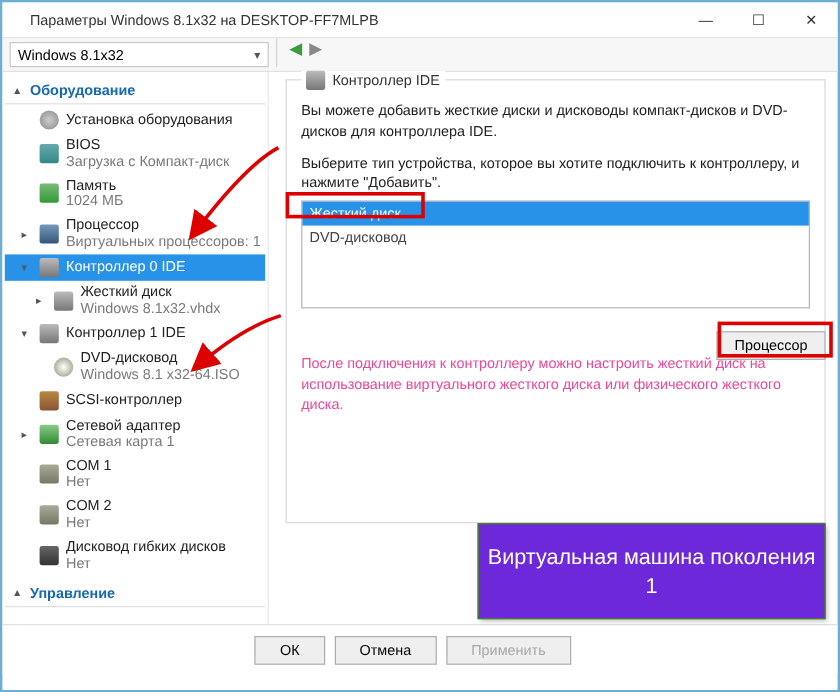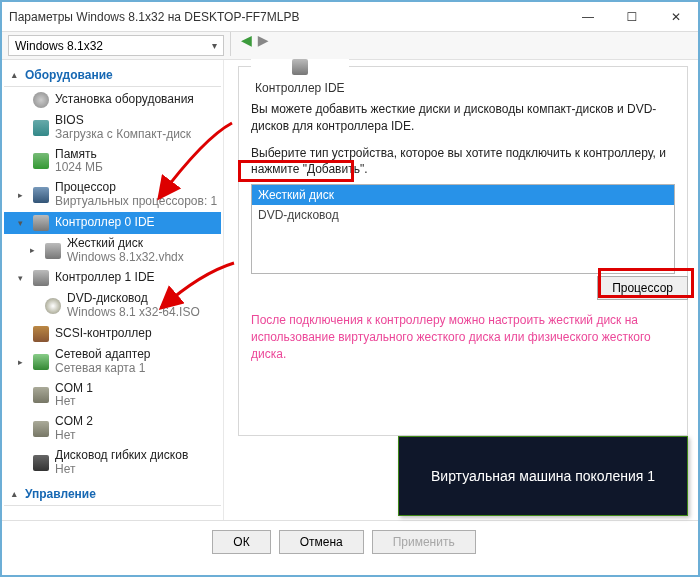--- a/index.html
+++ b/index.html
@@ -1,17 +1,17 @@
 <!DOCTYPE html>
 <html><head>
 <meta charset="utf-8">
 <style>
 * { box-sizing: border-box; margin: 0; padding: 0; font-family: "Segoe UI", Tahoma, sans-serif; font-size: 12px; }
 body { background:#fff; width:700px; height:577px; overflow:hidden; border:2px solid #6caed6; }
-.titlebar { display:flex; align-items:center; justify-content:space-between; height:30px; padding-left:7px; background:#fff; border-bottom:1px solid #ddd;}
+.titlebar { display:flex; align-items:center; justify-content:space-between; height:30px; padding-left:23px; background:#fff; border-bottom:1px solid #ddd;}
 .titlebar .title { color:#333; }
 .winbtns { display:flex; }
 .winbtn { width:44px; height:30px; display:flex; align-items:center; justify-content:center; color:#333; }
 .toolbar { display:flex; height:28px; border-bottom:1px solid #e1e1e1; background:#f7f7f7; }
 .vm-name { border:1px solid #c8c8c8; background:#fff; margin:3px 6px; padding:2px 6px; width:216px; display:flex; align-items:center; justify-content:space-between;}
 .vm-name .chev { font-size:10px; color:#555; }
 .divider-v { width:1px; height:24px; background:#d4d4d4; }
 .nav-arrows { display:flex; gap:6px; padding:0 10px; }
 .nav-arrow { color:#888; font-size:14px; }
 .nav-arrow.active { color:#3c9b3c; }
@@ -19,30 +19,30 @@
 .left { width:222px; border-right:1px solid #e8e8e8; background:#fff; overflow:auto; padding:4px 2px; }
 .section-hdr { color:#1768b3; font-weight:600; padding:4px 8px; border-bottom:1px solid #e0e0e0; margin-bottom:2px; display:flex; align-items:center; gap:4px;}
 .node { display:flex; align-items:center; padding:3px 0 3px 14px; gap:6px; color:#222; line-height:1.15;}
 .node .sub { color:#7a7a7a; display:block; padding-left:0; }
 .node.lvl2 { padding-left:26px; }
 .node.sel { background:#2892e8; color:#fff; }
 .exp { width:9px; color:#555; font-size:9px; }
 .ic { width:16px; height:16px; display:flex; align-items:center; justify-content:center; font-size:12px; }
 .right { flex:1; padding:6px 10px 0 14px; position:relative; }
 .fieldset { border:1px solid #d7d7d7; padding:8px 12px 12px 12px; height:370px; }
-.legend { position:relative; top:-16px; background:#fff; display:inline-flex; align-items:center; gap:6px; padding:0 4px; color:#333;flex-direction:column;}
+.legend { position:relative; top:-16px; background:#fff; display:inline-flex; align-items:center; gap:6px; padding:0 4px; color:#333;}
 .desc { color:#222; margin-top:-10px; line-height:1.4;}
 .desc2 { color:#222; margin-top:10px; line-height:1.4;}
 .listbox { border:1px solid #b5b5b5; margin-top:6px; background:#fff; height:90px;}
 .listitem { padding:3px 6px; color:#444;}
 .listitem.sel { background:#2892e8; color:#fff; }
 .red-box { border:3px solid #d00; position:absolute; }
 .add-btn { position:absolute; right:10px; top:216px; padding:4px 14px; border:1px solid #adadad; background:#efefef;}
 .hint { color:#ec4899; line-height:1.4; margin-top:38px; }
-.green-callout { position:absolute; right:10px; bottom:4px; width:290px; height:80px; background:#0f172a; border:1px solid #3e8716; color:#fff; display:flex; align-items:center; justify-content:center; text-align:center; font-size:14px; line-height:1.35; box-shadow:2px 2px 4px rgba(0,0,0,.25);}
+.green-callout { position:absolute; right:10px; bottom:4px; width:290px; height:80px; background:#6d28d9; border:1px solid #3e8716; color:#fff; display:flex; align-items:center; justify-content:center; text-align:center; font-size:18px; line-height:1.35; box-shadow:2px 2px 4px rgba(0,0,0,.25);}
 .bottom-bar { border-top:1px solid #e0e0e0; height:42px; display:flex; align-items:center; justify-content:center; gap:8px; padding-right:12px; background:#fff; }
 .btn { border:1px solid #adadad; background:#efefef; padding:4px 20px; }
 .btn.disabled { color:#a7a7a7; }
 .arrow-svg { position:absolute; pointer-events:none; }
 .ic-chip{background:linear-gradient(#6aa,#388);border-radius:2px;}
 .ic-disk{background:linear-gradient(#bbb,#777);border-radius:2px;}
 .ic-dvd{border-radius:50%;background:radial-gradient(#fff,#bba 60%,#888);}
 .ic-net{border-radius:2px;background:linear-gradient(#8c8,#383);}
 .ic-mem{background:linear-gradient(#7b7,#393);border-radius:2px;}
 .ic-cpu{background:linear-gradient(#79b,#357);border-radius:2px;}

